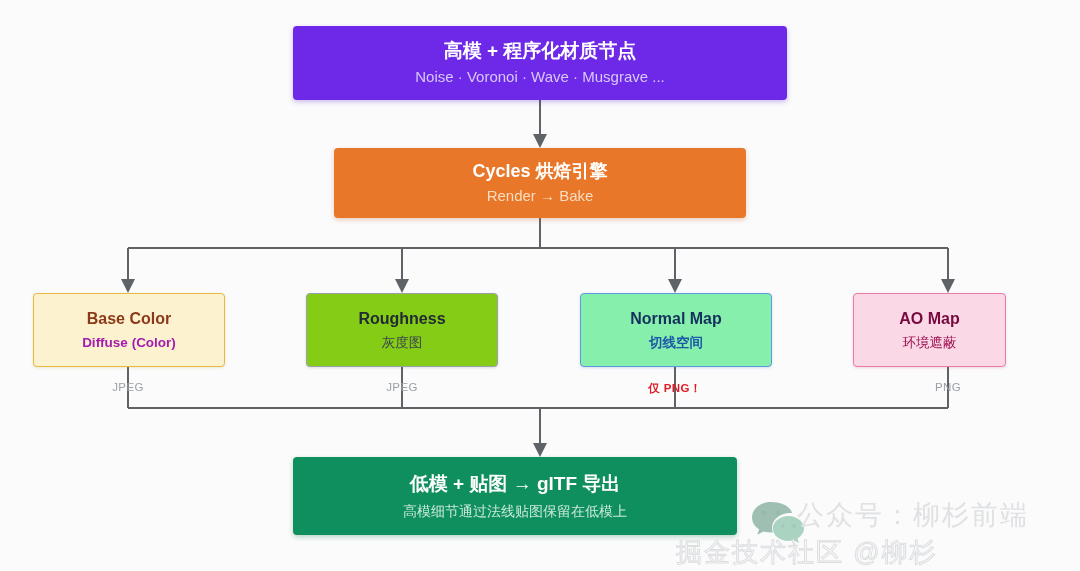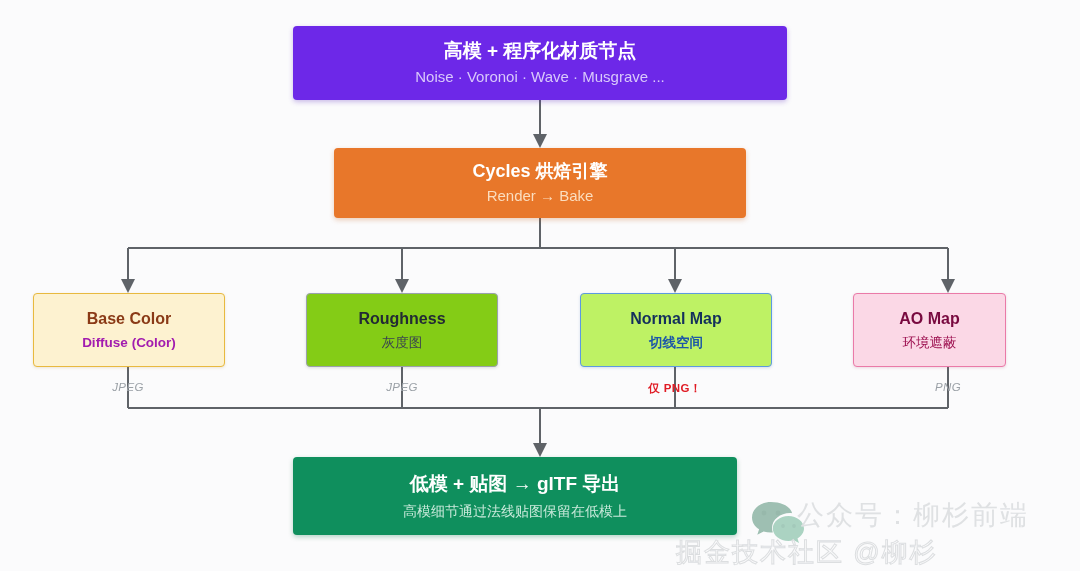--- a/index.html
+++ b/index.html
@@ -58,21 +58,21 @@
   #node-roughness{
     left:306px;width:192px;
     background:#84cc16;border-color:#9aa1ab;
     box-shadow:0 1px 3px rgba(80,90,100,.18);
   }
   #node-roughness .title{color:#222a35;}
   #node-roughness .sub{color:#3b444f;}
 
   #node-normal{
     left:580px;width:192px;
-    background:#bef264;border-color:#5d9ae0;
+    background:#86efac;border-color:#5d9ae0;
     box-shadow:0 1px 3px rgba(40,90,160,.18);
   }
   #node-normal .title{color:#14305c;}
   #node-normal .sub{color:#1c57a8;font-weight:bold;}
 
   #node-ao{
     left:853px;width:153px;
     background:#fbd8e6;border-color:#ea7aa8;
     box-shadow:0 1px 3px rgba(170,50,100,.18);
   }
@@ -89,21 +89,21 @@
   #node-export .sub{color:#c8e9da;font-size:14px;}
 
   
   .edge-label{
     position:absolute;top:381px;
     font-size:11.5px;
     transform:translateX(-50%);
     white-space:nowrap;
     letter-spacing:.4px;
   }
-  .edge-label.plain{color:#9aa0a6;font-style:italic;}
+  .edge-label.plain{color:#9aa0a6;}
   .edge-label.warn{color:#e01b24;font-weight:bold;}
 
   
   .wm{position:absolute;white-space:nowrap;pointer-events:none;}
   #wm-official{
     left:797px;top:497px;
     font-size:27px;color:#dfe1e3;letter-spacing:2px;
   }
   #wm-juejin{
     left:676px;top:535px;

